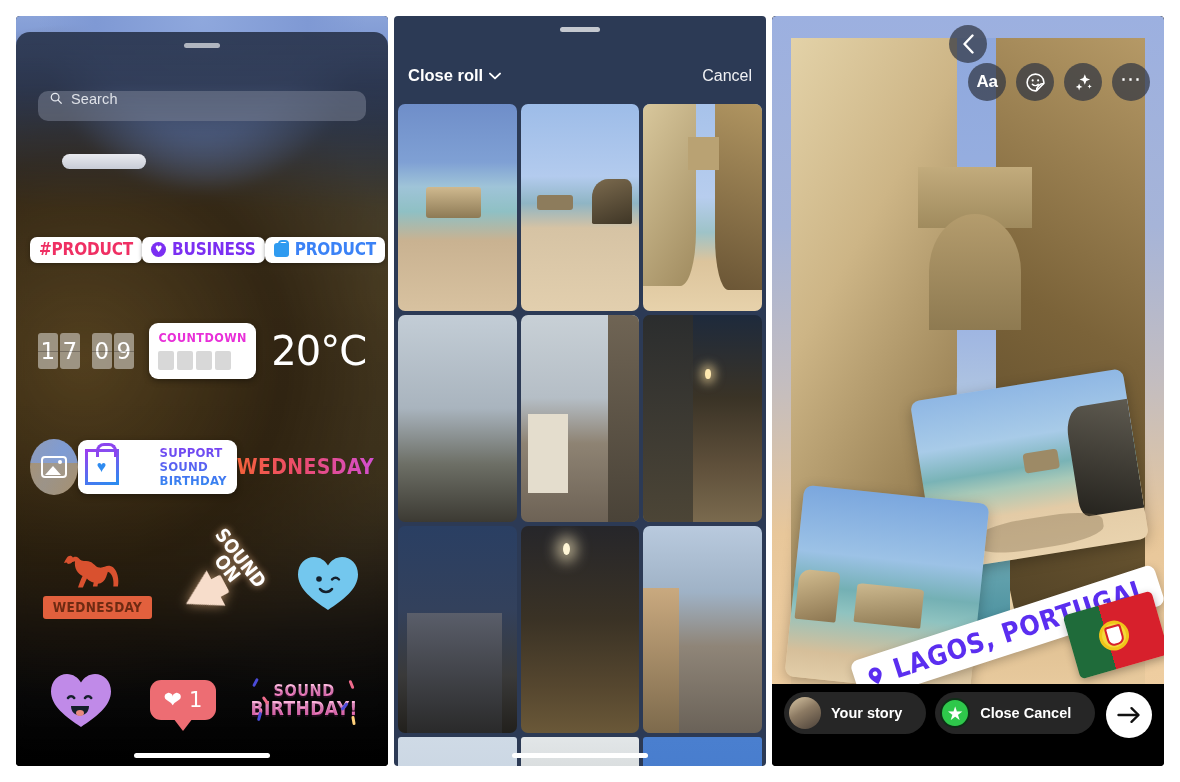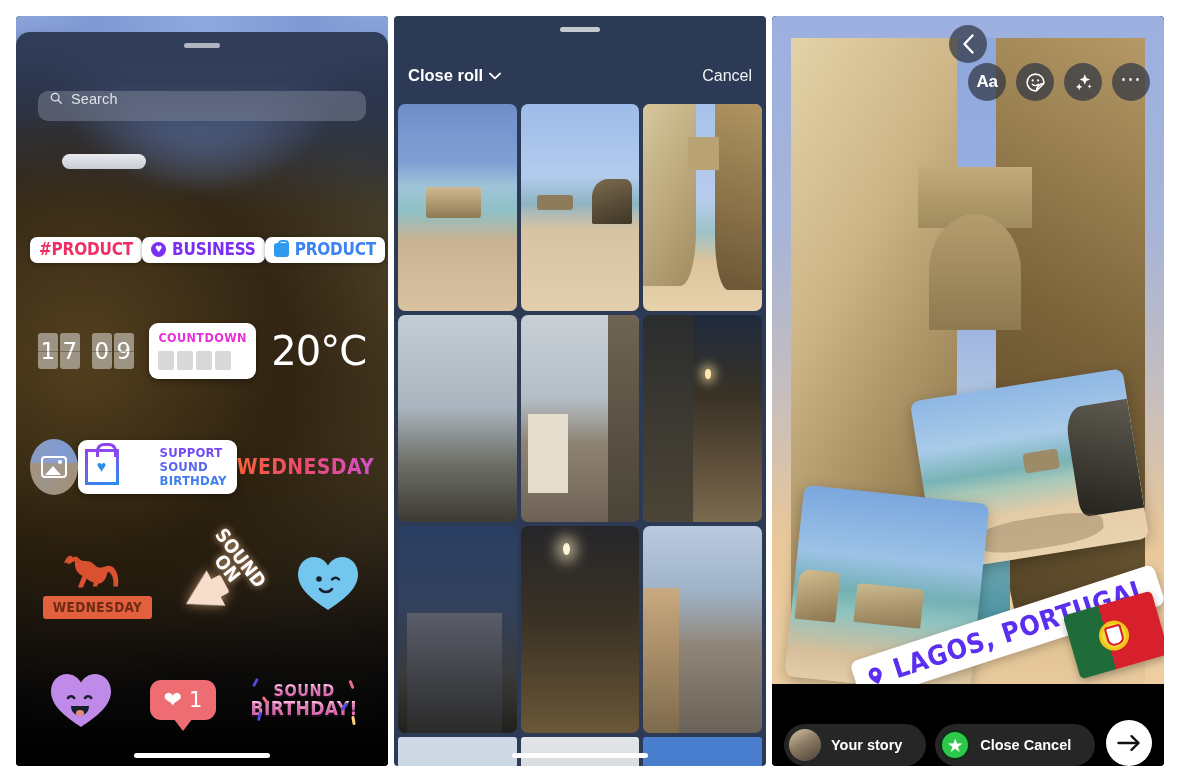--- a/index.html
+++ b/index.html
@@ -334,22 +334,22 @@
     background: rgba(48,54,66,0.72);
     display: flex; align-items: center; justify-content: center;
     color: #fff; flex: 0 0 auto;
   }
   .c-right-tools { margin-left: auto; display: flex; gap: 10px; }
   .c-aa { font-size: 17px; font-weight: 700; letter-spacing: -.4px; }
   .c-dots { font-size: 21px; line-height: 0; letter-spacing: 1px; padding-bottom: 6px;}
 
   .c-bottom {
     position: absolute; left: 0; right: 0; bottom: 0; height: 82px;
-    background: #000; display: flex; align-items: flex-end; gap: 9px;
-    padding: 0 12px; z-index: 45;
+    background: #000; display: flex; align-items: flex-start; gap: 9px;
+    padding: 8px 12px; z-index: 45;
   }
   .c-aud {
     height: 42px; border-radius: 21px; background: #262626;
     display: flex; align-items: center; gap: 10px; padding: 0 16px 0 5px;
     color: #fff; font-size: 14.5px; font-weight: 700;
   }
   .c-aud.grow { flex: 1 1 auto; justify-content: flex-start; }
   .c-av {
     width: 32px; height: 32px; border-radius: 50%; flex: 0 0 auto;
     background: linear-gradient(150deg,#d9c6a4 0%, #8c7a63 45%, #4a4038 100%);

